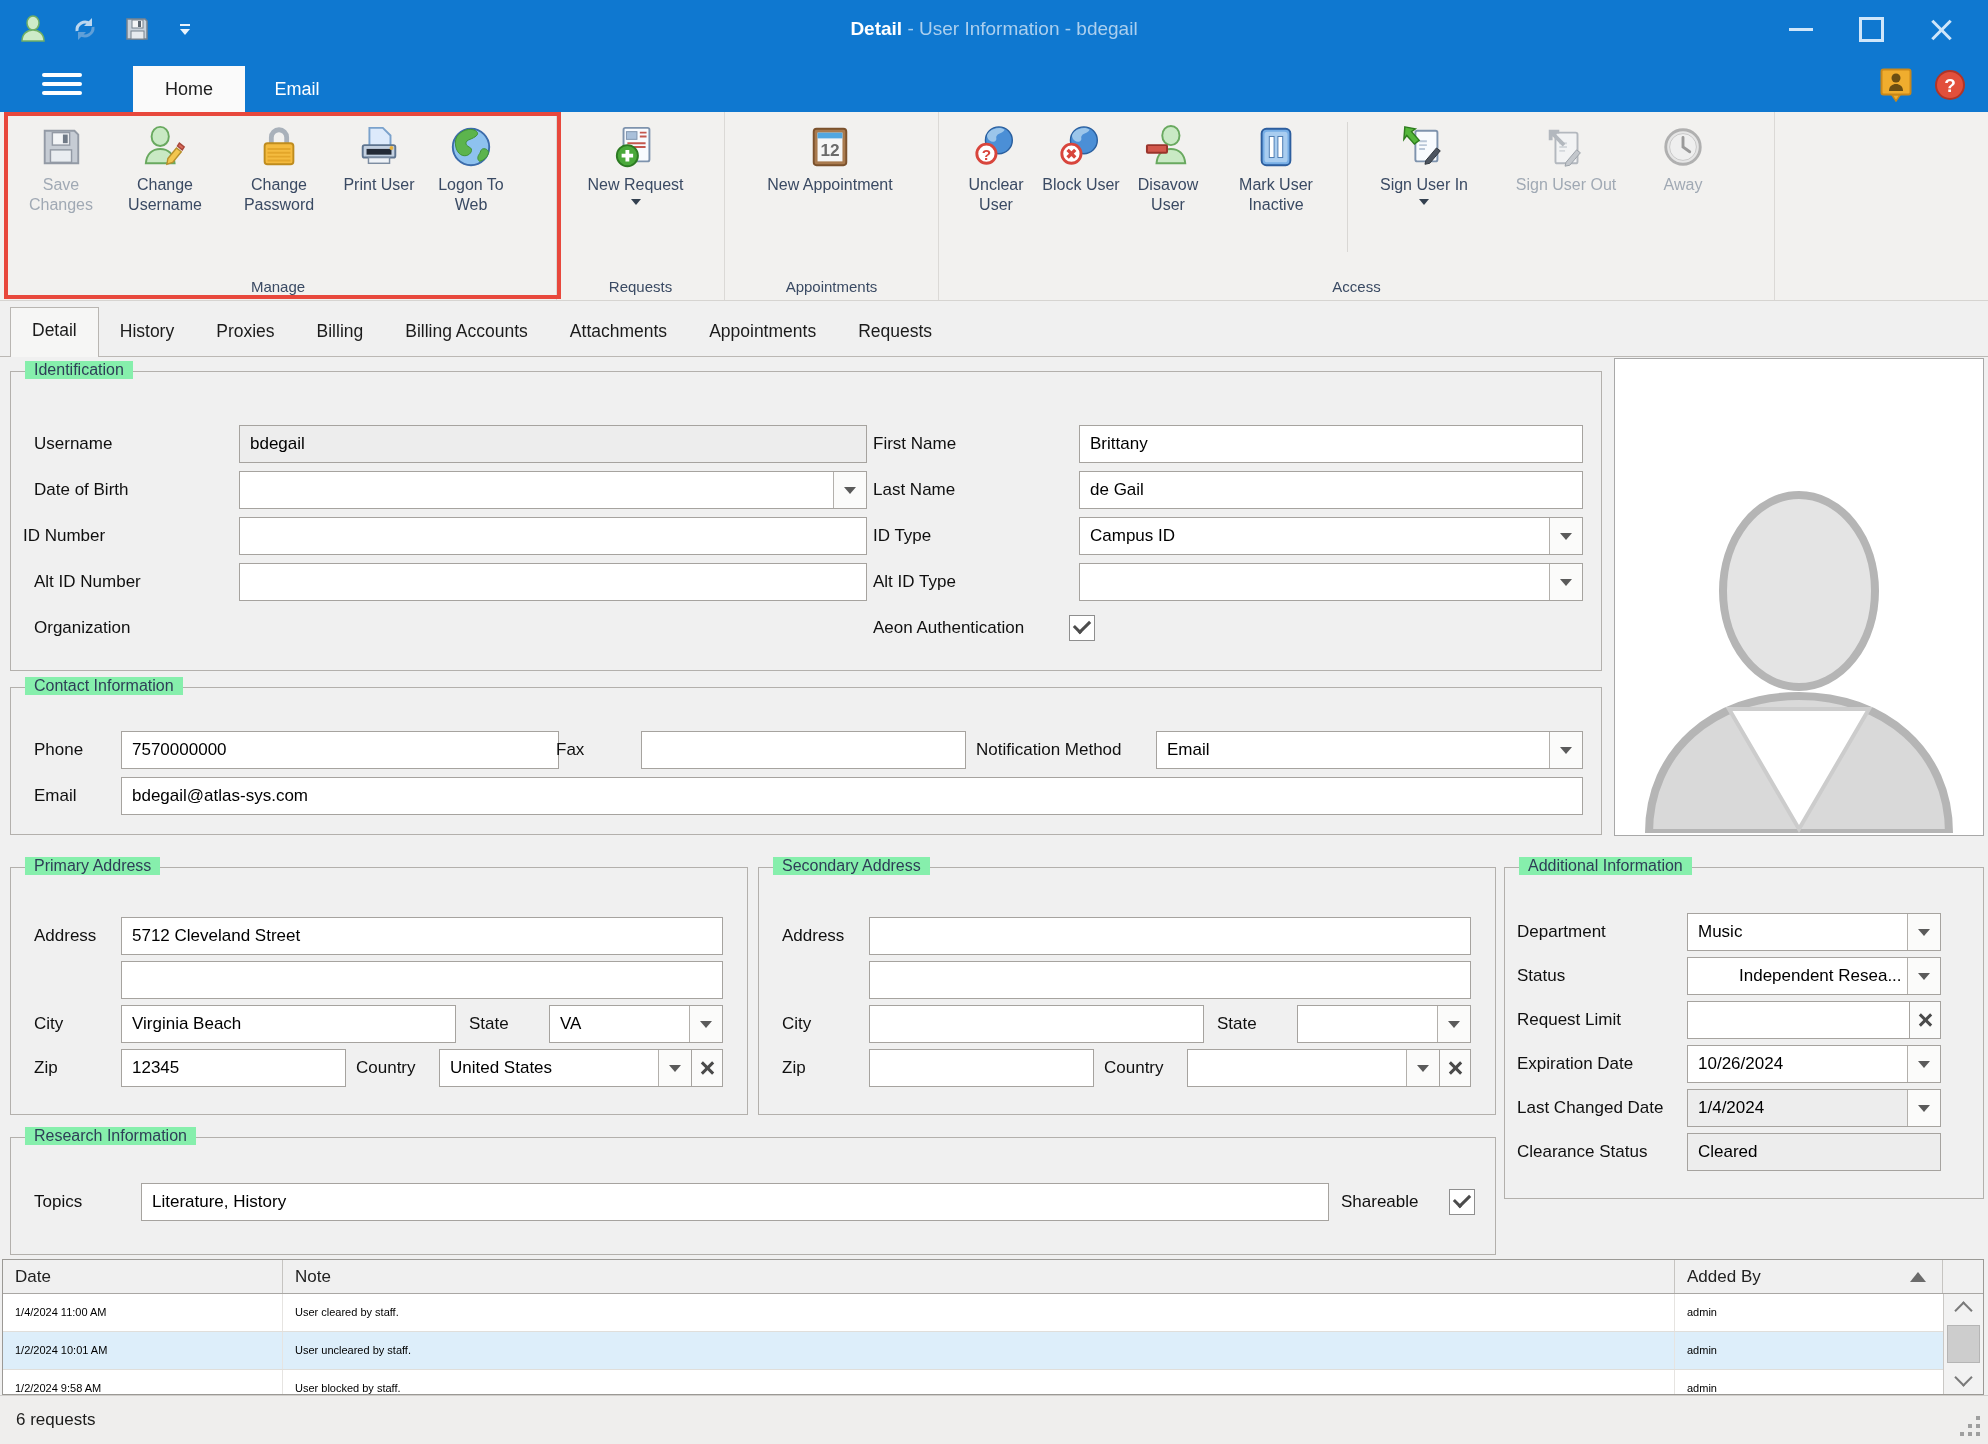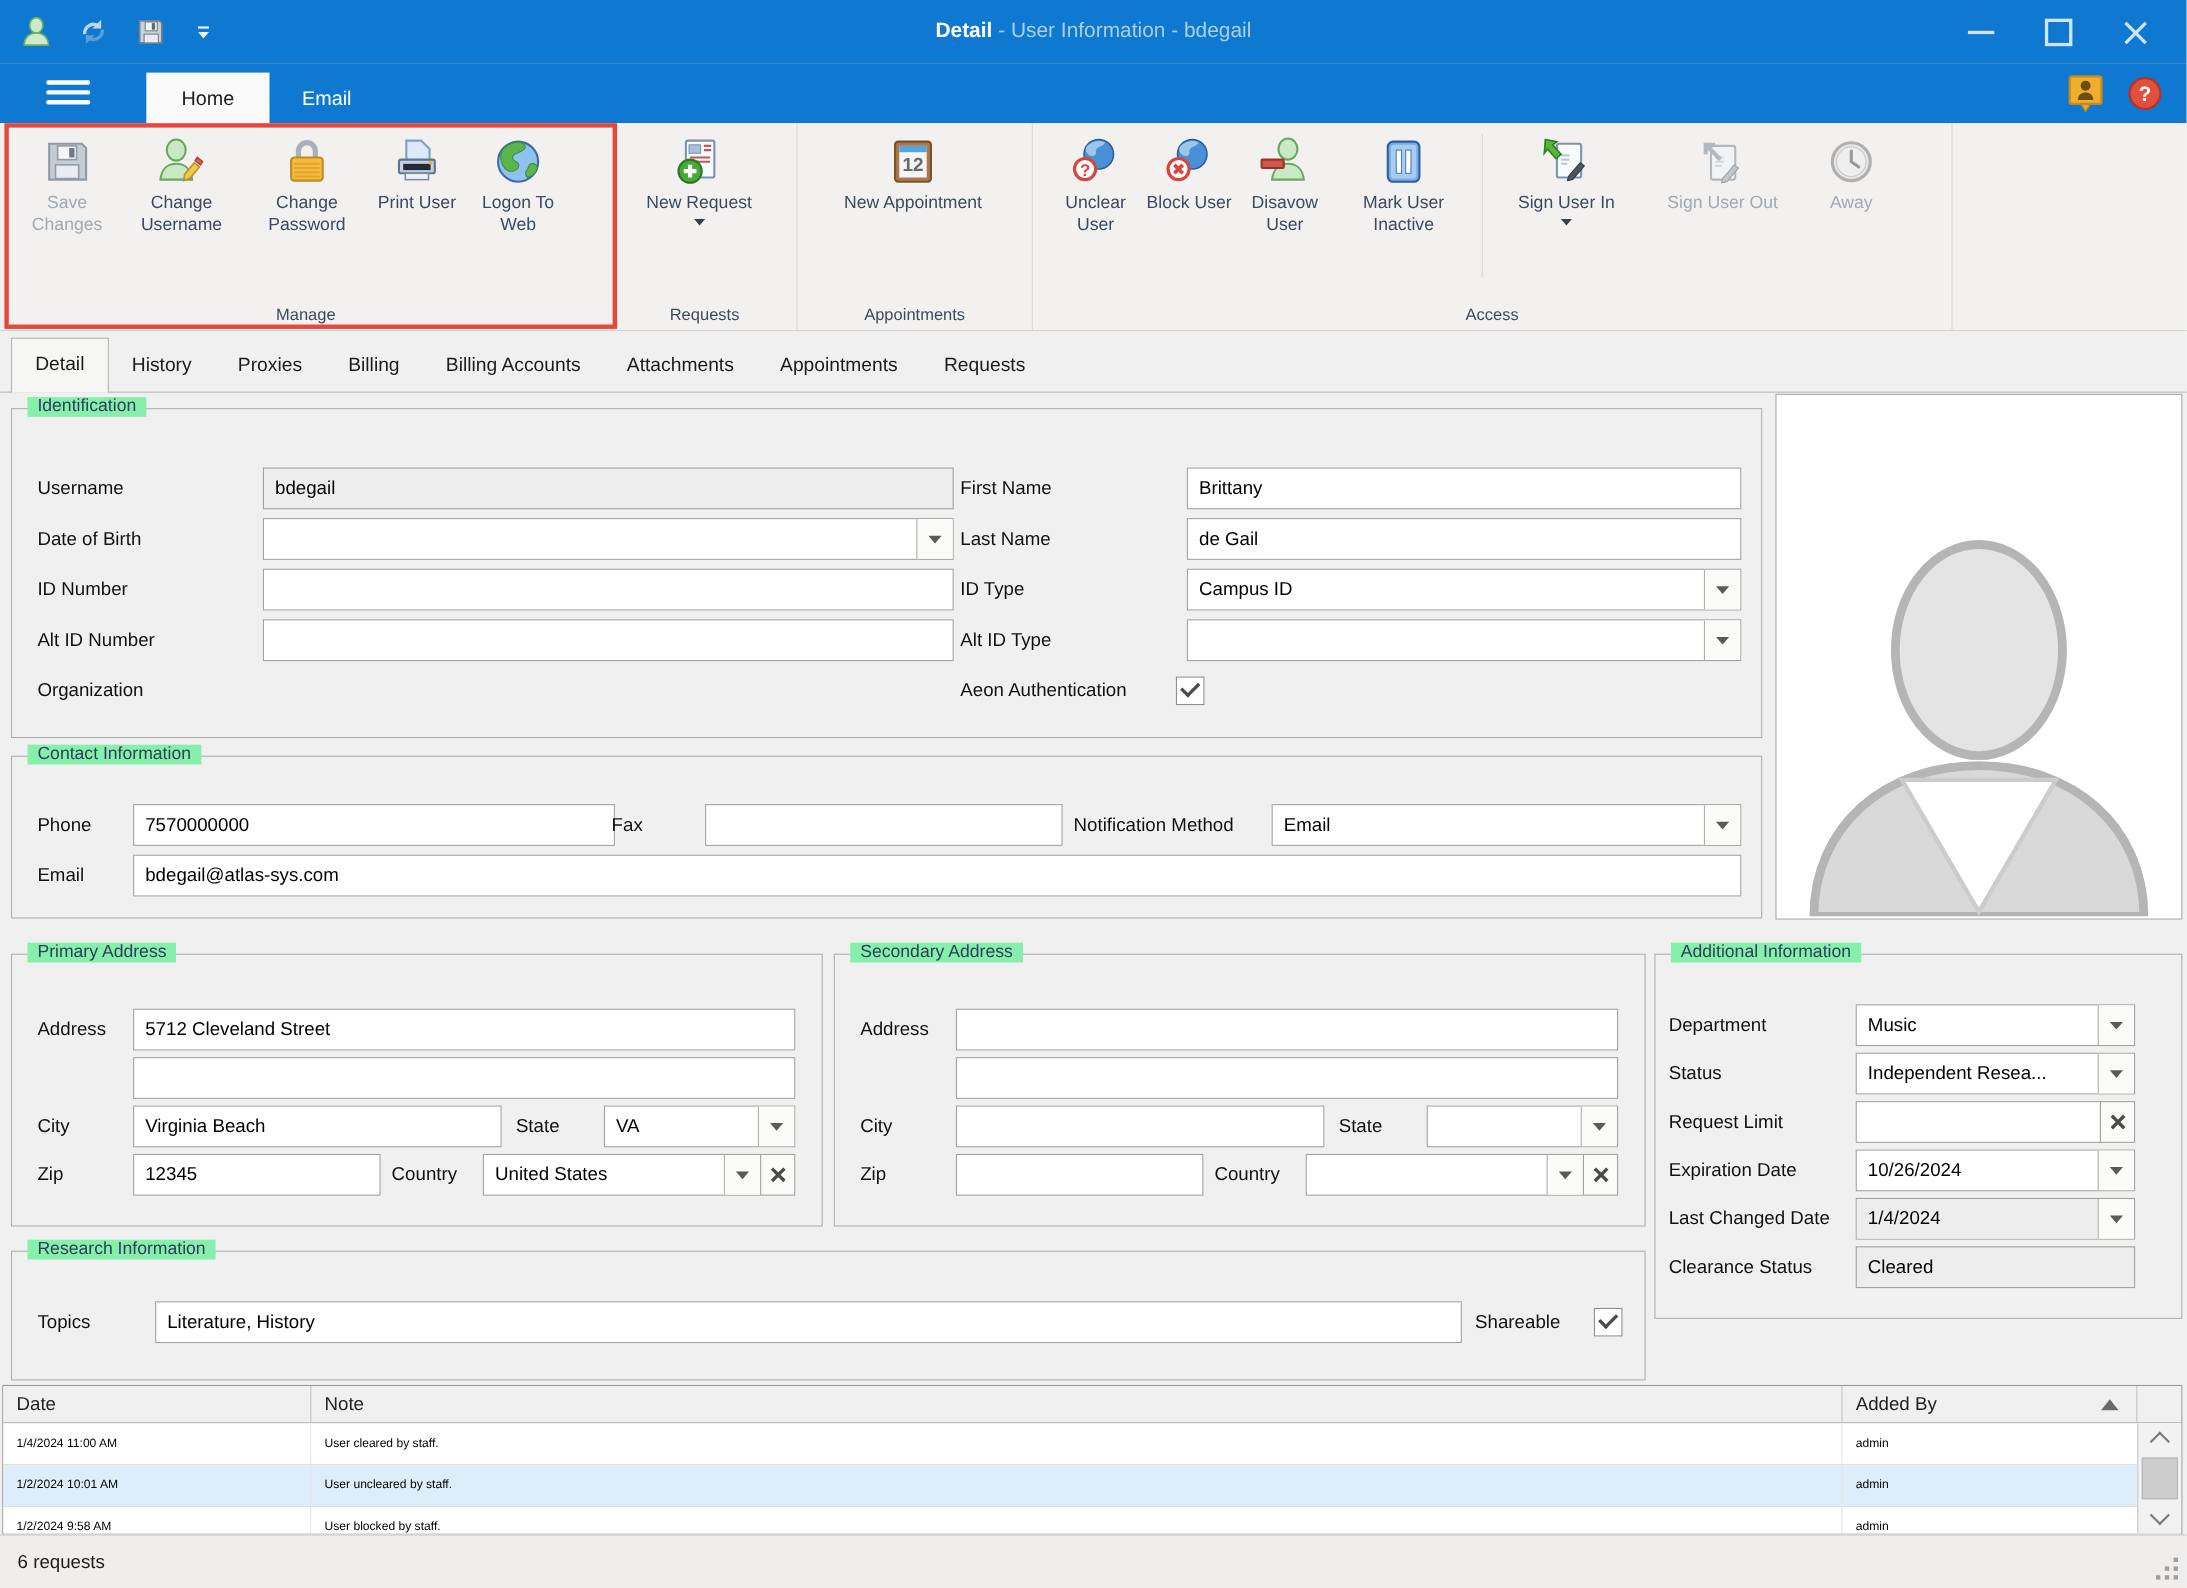--- a/index.html
+++ b/index.html
@@ -386,21 +386,21 @@
       <div class="afield ro" style="left:228px;top:53px;width:628px;">
           <span>bdegail</span>
         </div>
       <span class="flabel" style="left:23px;top:98px;">Date of Birth</span>
       <div class="combo" style="left:228px;top:99px;width:628px;">
         <div class="ctext"></div>
         <div class="cbtn">
             <span class="caret"></span>
           </div>
       </div>
-      <span class="flabel" style="left:23px;top:144px;">ID Number</span>
+      <span class="flabel" style="left:12px;top:144px;">ID Number</span>
       <div class="afield" style="left:228px;top:145px;width:628px;">
           <span></span>
         </div>
       <span class="flabel" style="left:23px;top:190px;">Alt ID Number</span>
       <div class="afield" style="left:228px;top:191px;width:628px;">
           <span></span>
         </div>
       <span class="flabel" style="left:23px;top:236px;">Organization</span>
 
       <span class="flabel" style="left:862px;top:52px;">First Name</span>
@@ -535,21 +535,21 @@
     <div class="gbox" style="left:1504px;top:510px;width:480px;height:332px;">
       <span class="legend">Additional Information</span>
       <span class="flabel" style="left:12px;top:44px;">Department</span>
       <div class="combo" style="left:182px;top:45px;width:254px;">
         <div class="ctext">Music</div>
         <div class="cbtn">
             <span class="caret"></span>
           </div>
       </div>
       <span class="flabel" style="left:12px;top:88px;">Status</span>
-      <div class="combo" style="left:182px;top:89px;width:254px;">
+      <div class="combo" style="left:182px;top:89px;width:254px;padding-left:41px;">
         <div class="ctext">Independent Resea...</div>
         <div class="cbtn">
             <span class="caret"></span>
           </div>
       </div>
       <span class="flabel" style="left:12px;top:132px;">Request Limit</span>
       <div class="afield" style="left:182px;top:133px;width:223px;">
           <span></span>
         </div>
       <span class="xbtn" style="left:404px;top:133px;">

